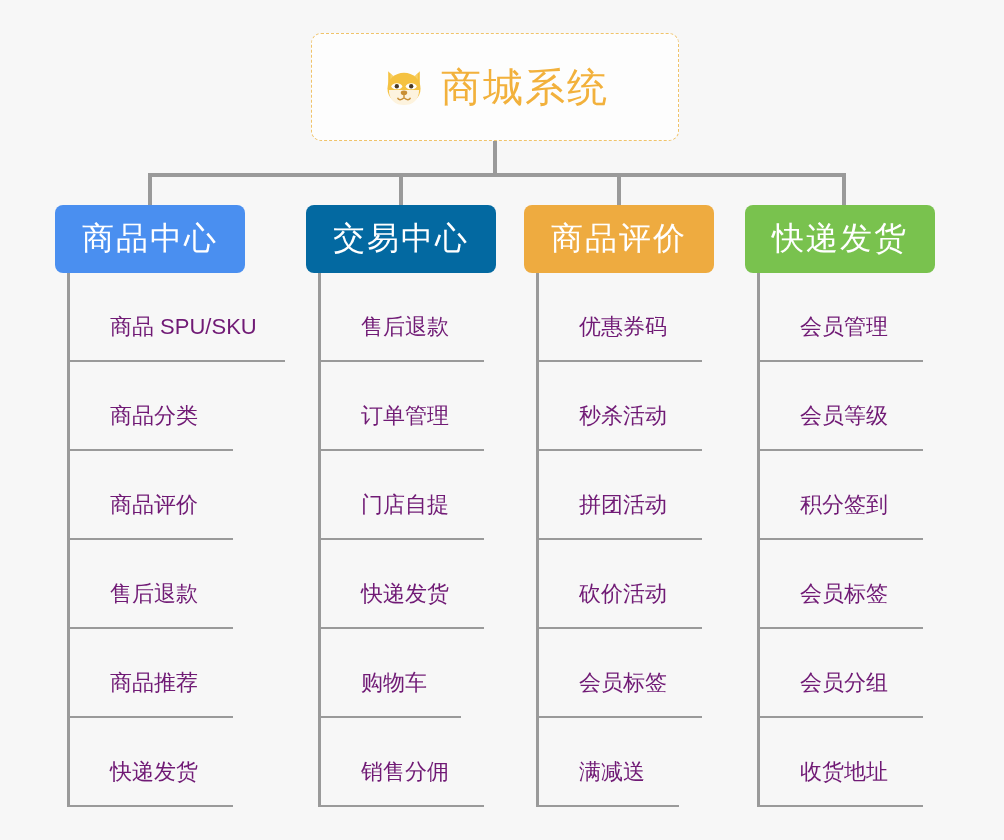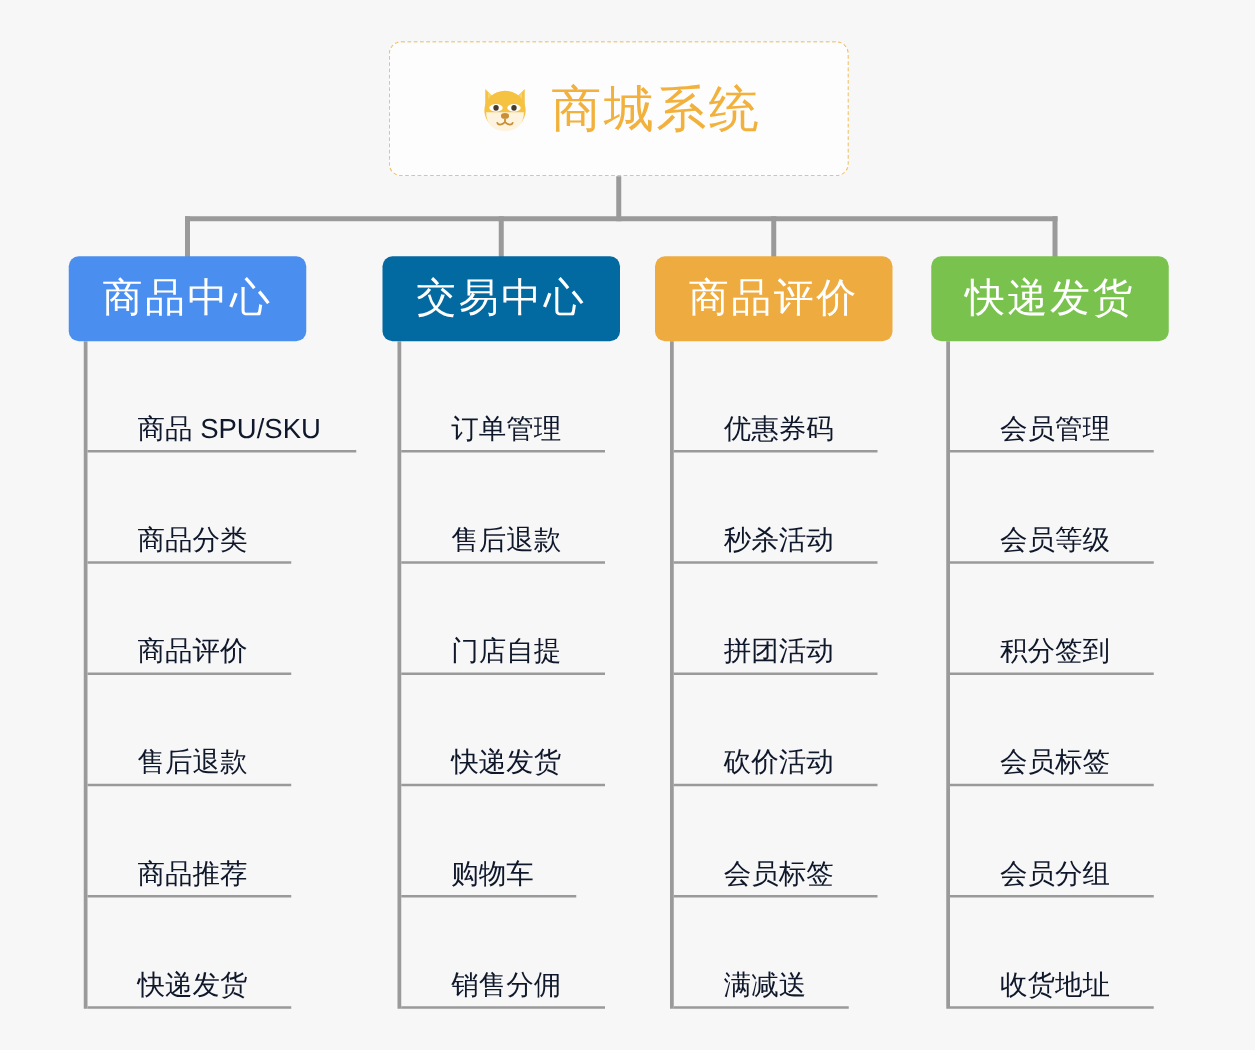--- a/index.html
+++ b/index.html
@@ -76,24 +76,24 @@
     position:relative;
   }
   .leaf-underline{
     position:absolute;
     left:0;bottom:0;
     height:2px;
     background:#9a9a9a;
   }
   .leaf-text{
     font-size:22px;
-    color:#0f172a;
+    color:#701a75;
     white-space:nowrap;
     padding-left:40px;
-    padding-bottom:8px;
+    padding-bottom:24px;
     line-height:1;
   }
 </style>
 </head>
 <body style="background: rgb(247, 247, 247);">
 
 <div id="stage">
 
   <div class="root-node" style="background: rgb(253, 253, 253); border-color: rgb(240, 195, 106);">
     <span class="root-emoji">
@@ -155,25 +155,25 @@
           <span class="leaf-underline" style="width: 163px; background: rgb(154, 154, 154);"></span>
         </div>
       </div>
     </div>
     <div class="column" style="left: 306px; width: 190px;">
       <div class="cat-box" style="background: #0369a1; width: 190px;">
         <span class="cat-label">交易中心</span>
       </div>
       <div class="leaf-list" style="border-left-color: rgb(154, 154, 154);">
         <div class="leaf-item">
+          <span class="leaf-text">售后退款</span>
+          <span class="leaf-underline" style="width: 163px; background: rgb(154, 154, 154);"></span>
+        </div>
+        <div class="leaf-item">
           <span class="leaf-text">订单管理</span>
-          <span class="leaf-underline" style="width: 163px; background: rgb(154, 154, 154);"></span>
-        </div>
-        <div class="leaf-item">
-          <span class="leaf-text">售后退款</span>
           <span class="leaf-underline" style="width: 163px; background: rgb(154, 154, 154);"></span>
         </div>
         <div class="leaf-item">
           <span class="leaf-text">门店自提</span>
           <span class="leaf-underline" style="width: 163px; background: rgb(154, 154, 154);"></span>
         </div>
         <div class="leaf-item">
           <span class="leaf-text">快递发货</span>
           <span class="leaf-underline" style="width: 163px; background: rgb(154, 154, 154);"></span>
         </div>

